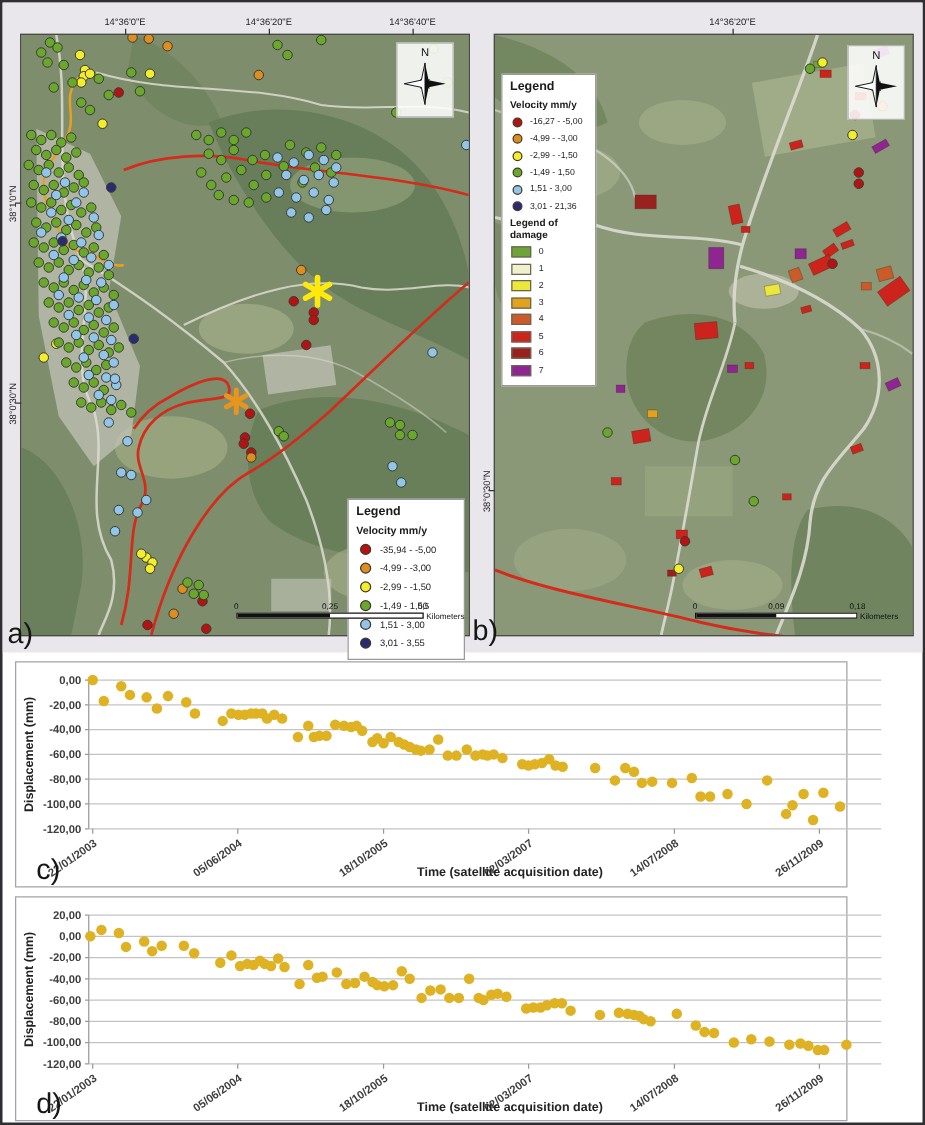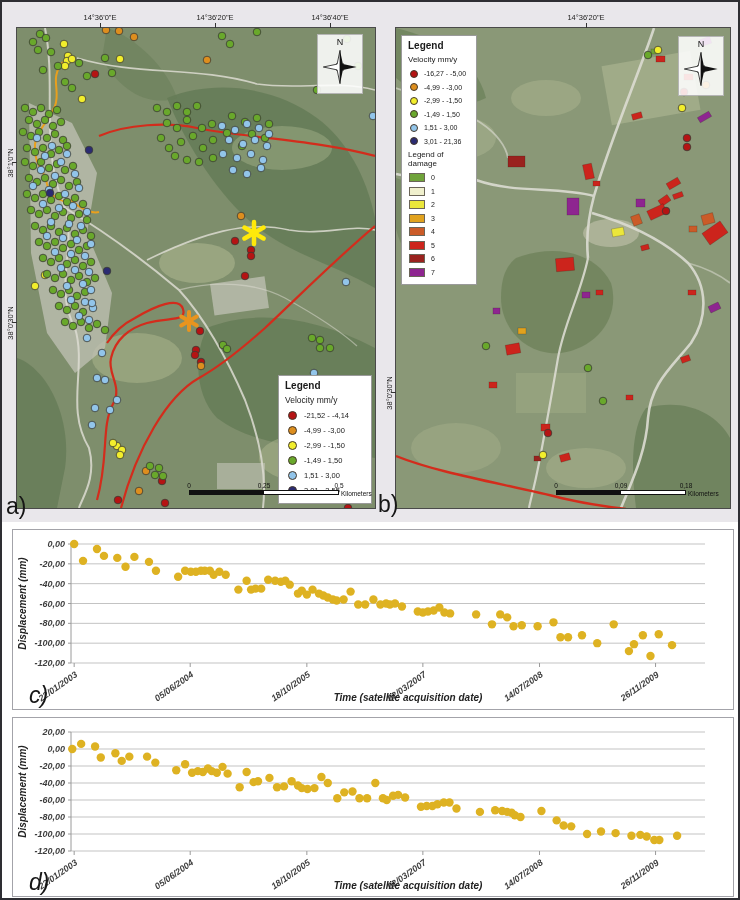--- a/index.html
+++ b/index.html
@@ -5,23 +5,23 @@
   html,body{margin:0;padding:0;background:#fff;font-family:"Liberation Sans",sans-serif;}
   .figure{position:relative;width:740px;height:900px;background:#fff;border:2px solid #2e2e33;box-sizing:border-box;overflow:hidden;}
   .map-strip{position:absolute;left:0;top:0;width:740px;height:520px;background:#e9e7eb;}
   .map-area{position:absolute;border:1px solid #4a4a4a;background:#7e8e6c;box-sizing:content-box;}
   .map-area svg.mapsvg{position:absolute;left:0;top:0;}
   .lon-label{position:absolute;top:-15px;font-size:7.5px;color:#222;transform:translateX(-50%);white-space:nowrap;}
   .lon-tick{position:absolute;top:-5px;width:1px;height:5px;background:#333;}
   .lat-label{position:absolute;left:-41px;width:70px;height:10px;line-height:10px;text-align:center;font-size:7.5px;color:#222;transform:rotate(-90deg);white-space:nowrap;}
   .lat-tick{position:absolute;left:-5px;width:5px;height:1px;background:#333;}
   .panel-label{position:absolute;font-size:23px;color:#161616;font-weight:400;}
-  .legend-box{position:absolute;background:#fff;border:1px solid #9a9a9a;padding:4px 5px 5px 6px;box-sizing:border-box;}
+  .legend-box{position:absolute;background:#fff;border:1px solid #9a9a9a;padding:4px 5px 5px 6px;box-sizing:border-box;margin-top:24px;}
   .legend-title{font-weight:700;color:#1a1a1a;}
-  .legend-sub{font-weight:400;color:#1a1a1a;}
+  .legend-sub{font-weight:700;color:#1a1a1a;}
   .leg-row{display:flex;align-items:center;}
   .leg-dot{border-radius:50%;flex:0 0 auto;box-sizing:border-box;border:1px solid #43372a;}
   .leg-swatch{flex:0 0 auto;box-sizing:border-box;border:1px solid #6b6558;}
   .leg-label{color:#222;white-space:nowrap;}
   #legend-a{right:3px;top:347px;width:94px;}
   #legend-a .legend-title{font-size:10px;margin-bottom:4px;}
   #legend-a .legend-sub{font-size:8.5px;margin-bottom:3px;}
   #legend-a .leg-row{height:15px;}
   #legend-a .leg-dot{width:9px;height:9px;margin:0 7px 0 3px;}
   #legend-a .leg-label{font-size:7.5px;}
@@ -33,21 +33,21 @@
   #legend-b .leg-swatch{width:16px;height:9px;margin:0 6px 0 1px;}
   #legend-b .leg-label{font-size:7px;}
   .compass{position:absolute;background:rgba(255,255,255,0.88);border:1px solid #b5b5b5;width:44px;height:58px;text-align:center;}
   .compass .nlab{font-size:9px;font-weight:400;color:#111;display:block;margin-top:2px;}
   .scalebar{position:absolute;height:20px;}
   .sb-labels{position:relative;height:8px;font-size:6.5px;color:#111;}
   .sb-labels span{position:absolute;transform:translateX(-50%);white-space:nowrap;}
   .sb-bar{position:relative;height:5px;border:1px solid #111;background:#fff;box-sizing:border-box;}
   .sb-left{position:absolute;left:0;top:0;bottom:0;width:50%;background:#111;}
   .sb-unit{position:absolute;font-size:6.5px;color:#111;white-space:nowrap;}
-  .chart-panel{position:absolute;left:10px;width:722px;background:#fff;border:1px solid #a3a3a9;box-sizing:border-box;font-style:italic;}
+  .chart-panel{position:absolute;left:10px;width:666px;background:#fff;border:1px solid #a3a3a9;box-sizing:border-box;}
   .chart-panel svg{display:block;}
   .chart-panel .panel-label{left:16px;bottom:0px;}
   text.ax{font-family:"Liberation Sans",sans-serif;font-size:9px;font-weight:700;fill:#3d3d3d;}
   text.axtitle{font-family:"Liberation Sans",sans-serif;font-size:10px;font-weight:700;fill:#222;}
 </style>
 </head>
 <body>
 
 <div class="figure">
   <div class="map-strip"></div>
@@ -371,21 +371,21 @@
         <path d="M0,-15 L2.6,-2.6 L15,0 L2.6,2.6 L0,15 L0,0 Z" fill="#111"></path>
         <path d="M0,-15 L-2.6,-2.6 L-15,0 L-2.6,2.6 L0,15 L0,0 Z" fill="#fff" stroke="#111" stroke-width="0.7"></path>
       </svg>
     </div>
 
     <div class="legend-box" id="legend-a">
         <div class="legend-title">Legend</div>
         <div class="legend-sub">Velocity mm/y</div>
         <div class="leg-row">
           <span class="leg-dot" style="background: rgb(181, 19, 19);"></span>
-          <span class="leg-label">-21,52 - -4,14</span>
+          <span class="leg-label">-35,94 - -5,00</span>
         </div>
         <div class="leg-row">
           <span class="leg-dot" style="background: rgb(221, 142, 30);"></span>
           <span class="leg-label">-4,99 - -3,00</span>
         </div>
         <div class="leg-row">
           <span class="leg-dot" style="background: rgb(242, 238, 44);"></span>
           <span class="leg-label">-2,99 - -1,50</span>
         </div>
         <div class="leg-row">

